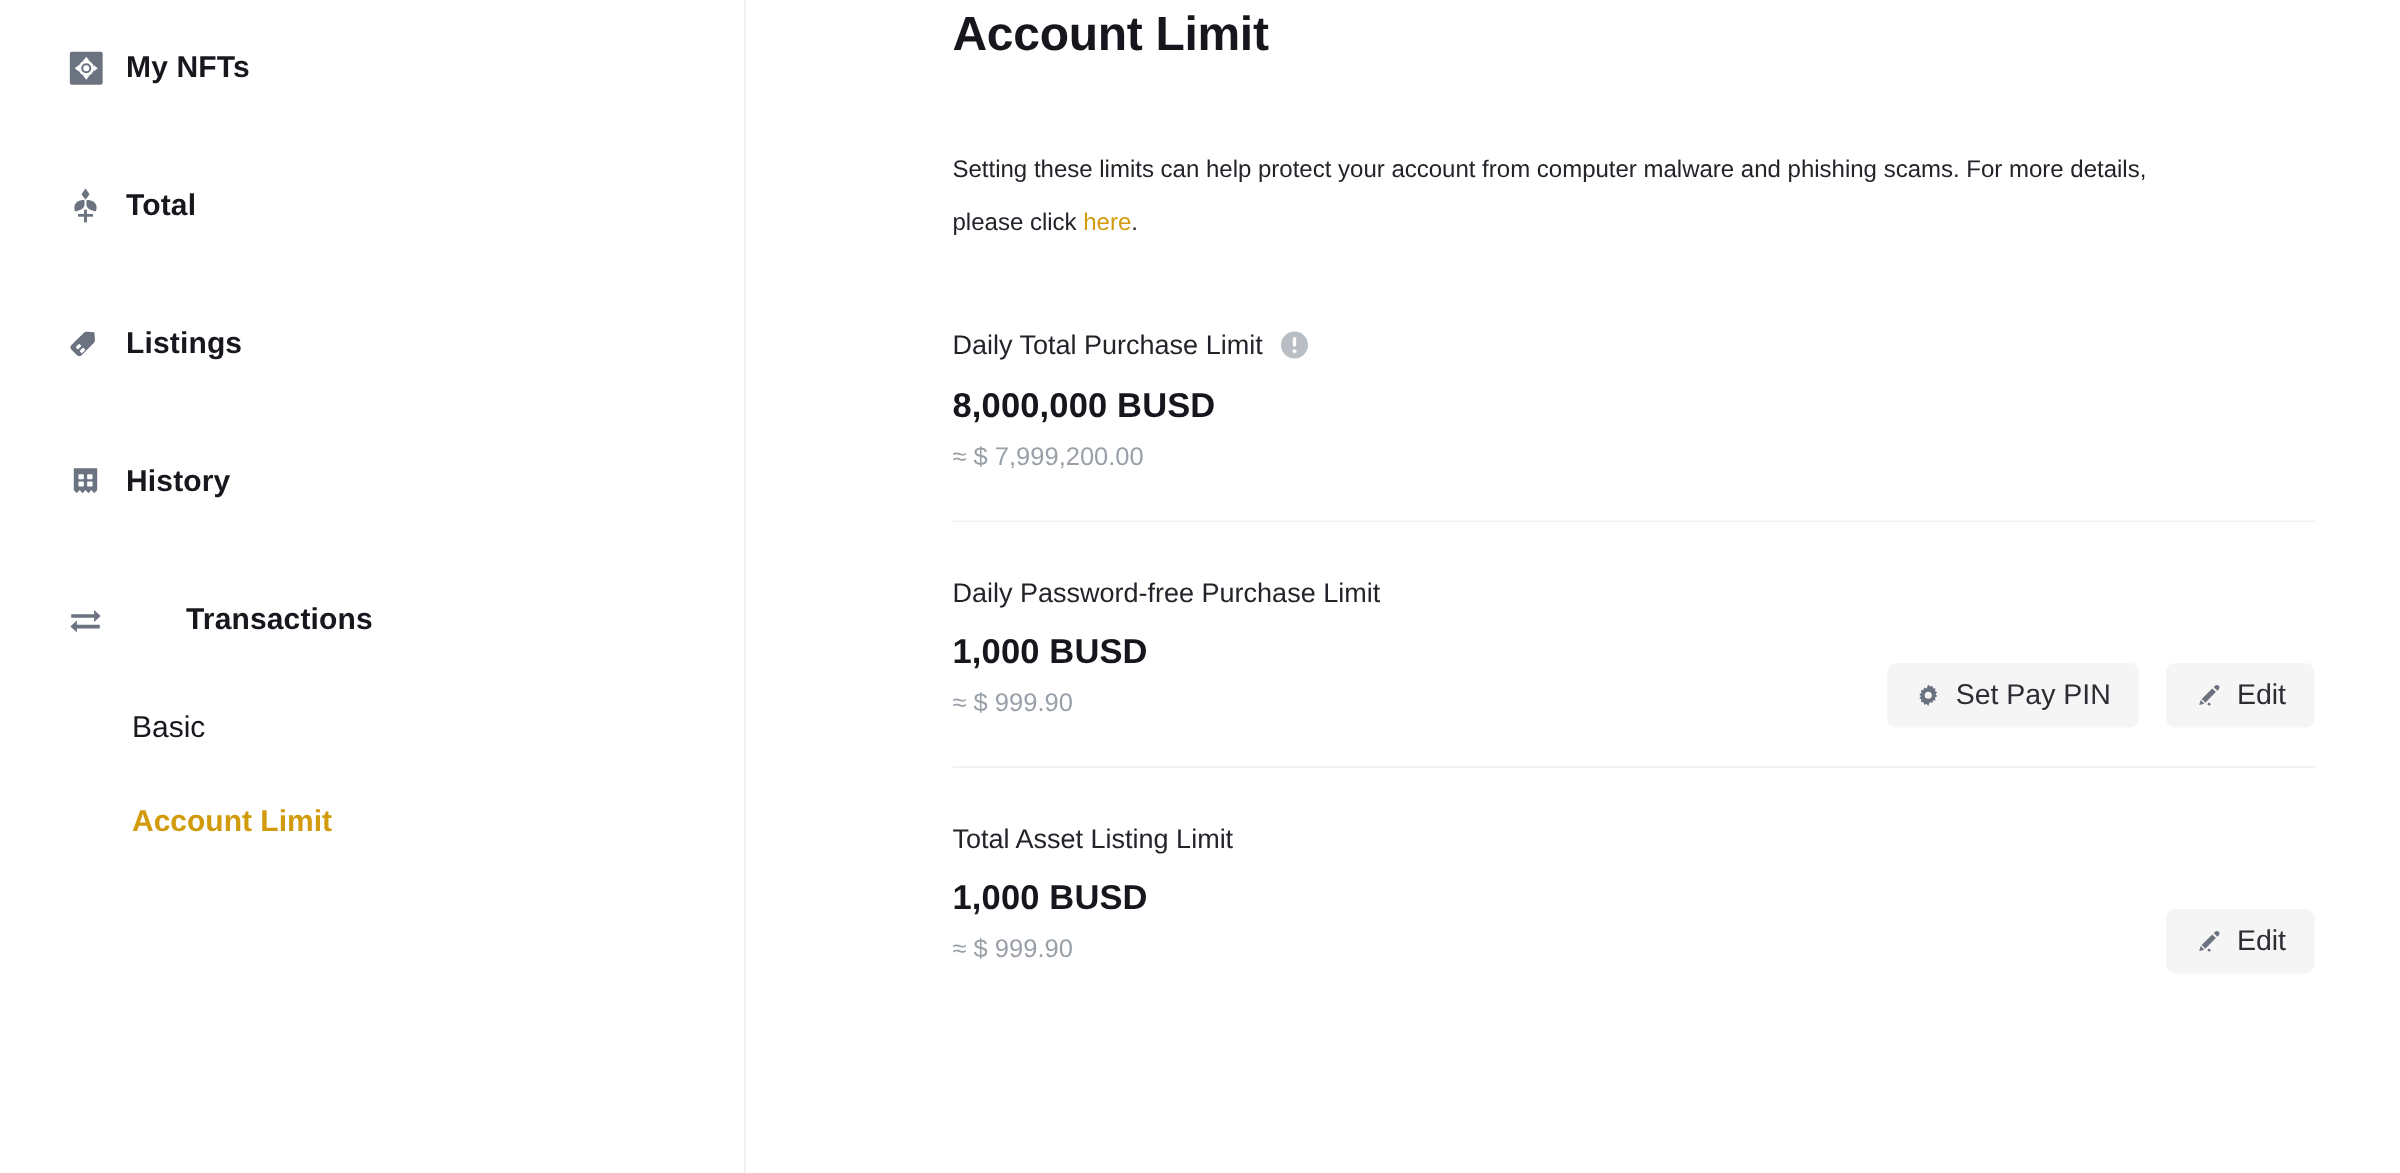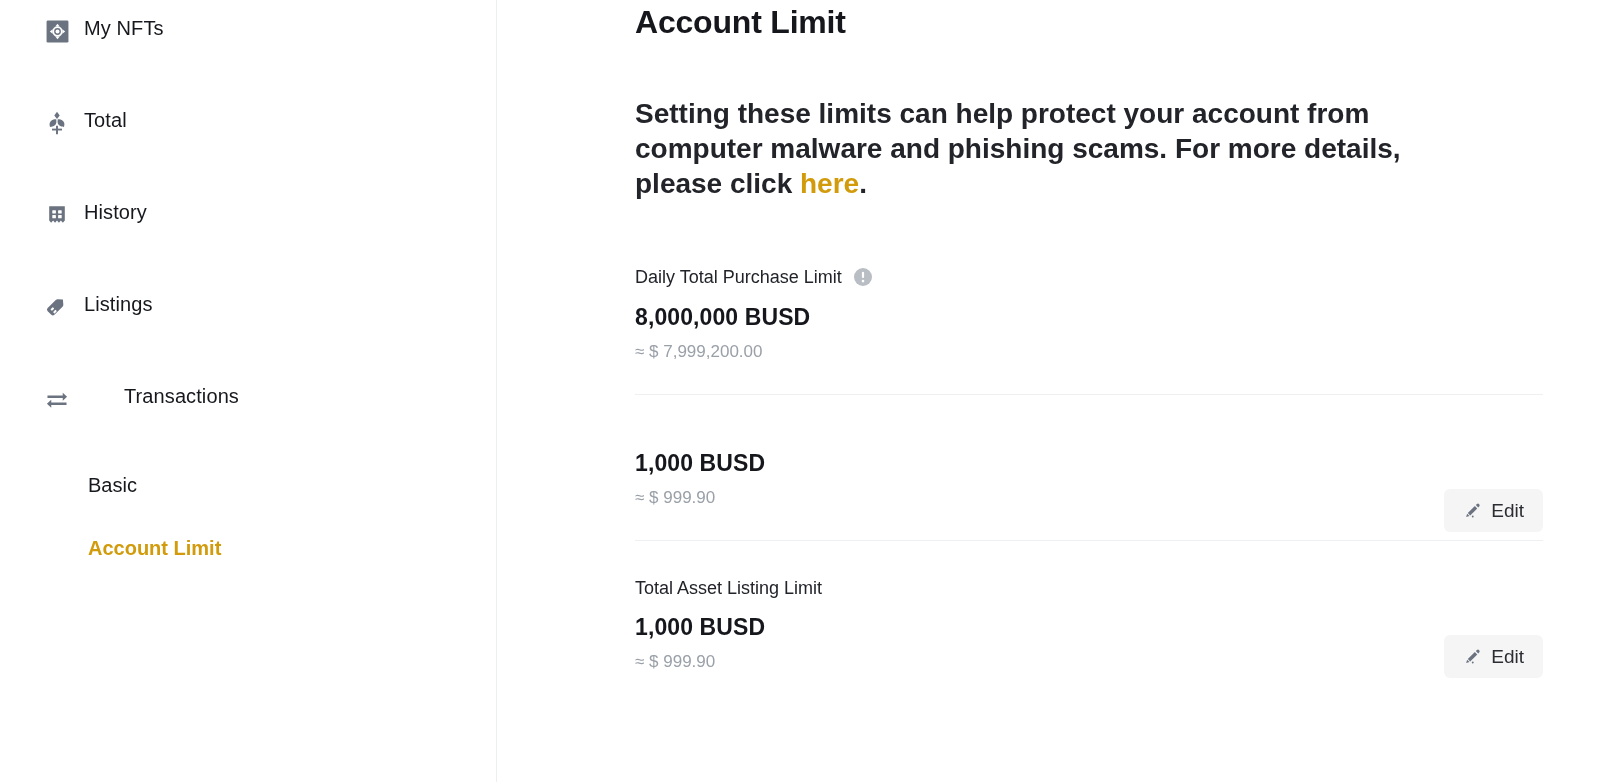--- a/index.html
+++ b/index.html
@@ -23,24 +23,26 @@
     position: relative;
     width: 497px;
     flex: 0 0 497px;
     height: 782px;
     border-right: 1px solid #eceef0;
     background: #fff;
     padding-top: 18px;
   }
   .nav-item {
     display: flex;
+    align-items: center;
     height: 54px;
     padding: 0 24px 0 44px;
     position: relative;
     cursor: pointer;
+    font-weight: bold;
   }
   .nav-item .ico {
     width: 26px; height: 26px;
     flex: 0 0 26px;
     display: flex; align-items: center; justify-content: center;
     margin-right: 14px;
   }
   .nav-item .ico svg { display: block; }
   .nav-label {
     font-size: 20px;
@@ -100,25 +102,24 @@
     font-size: 32px;
     font-weight: bold;
     color: #15171c;
     letter-spacing: -0.2px;
     margin: 0;
     padding-top: 2px;
     line-height: 40px;
   }
   .intro {
     margin-top: 54px;
-    font-size: 28px;
+    font-size: 16px;
     line-height: 35px;
     color: #22242a;
     max-width: 845px;
-    font-weight: bold;
   }
   .intro a {
     color: #d19b0b;
     text-decoration: none;
   }
 
   .limit-block { position: relative; }
   .limit-row {
     position: relative;
     padding-top: 38px;
@@ -213,44 +214,44 @@
           <path d="M12 1.6 L14.5 5 L12 8.4 L9.5 5 Z"></path>
           <path d="M11.3 8.6 C11.3 8.6 7.6 8.4 6 10.6 C4.4 12.8 5.6 15.6 5.6 15.6 C5.6 15.6 9.3 15.3 10.9 13.1 C11.7 12 11.4 9.6 11.3 8.6 Z"></path>
           <path d="M12.7 8.6 C12.7 8.6 16.4 8.4 18 10.6 C19.6 12.8 18.4 15.6 18.4 15.6 C18.4 15.6 14.7 15.3 13.1 13.1 C12.3 12 12.6 9.6 12.7 8.6 Z"></path>
           <path d="M11.1 14.6 h1.8 v7.8 h-1.8 z"></path>
           <path d="M7.4 17.2 h9.2 v1.7 h-9.2 z"></path>
         </svg>
       </span>
       <span class="nav-label">Total</span>
     </div>
 
+    <div class="nav-item" id="nav-listings">
+      <span class="ico">
+        <svg width="26" height="26" viewBox="0 0 24 24">
+          <g transform="rotate(-45 12 12)">
+            <path d="M3.2 8.6 a2 2 0 0 1 2-2 h10.6 a2.6 2.6 0 0 1 2 0.95 l2.9 3.45 -2.9 3.45 a2.6 2.6 0 0 1 -2 0.95 H5.2 a2 2 0 0 1 -2 -2 Z" fill="#6b7280"></path>
+            <rect x="6.1" y="9.3" width="3.1" height="2.0" rx="0.5" fill="#ffffff"></rect>
+            <rect x="6.1" y="12.7" width="3.1" height="2.0" rx="0.5" fill="#ffffff"></rect>
+          </g>
+        </svg>
+      </span>
+      <span class="nav-label">Listings</span>
+    </div>
+
     <div class="nav-item" id="nav-history">
       <span class="ico">
         <svg width="24" height="24" viewBox="0 0 24 24">
           <path d="M4.2 3.2 h15.6 v14.4 l-1.95 2.2 -1.95 -2.2 -1.95 2.2 -1.95 -2.2 -1.95 2.2 -1.95 -2.2 -1.95 2.2 L4.2 17.6 Z" fill="#6b7280"></path>
           <rect x="7.3" y="7.2" width="3.6" height="3.3" rx="0.5" fill="#ffffff"></rect>
           <rect x="13.1" y="7.2" width="3.6" height="3.3" rx="0.5" fill="#ffffff"></rect>
           <rect x="7.3" y="12.0" width="3.6" height="3.3" rx="0.5" fill="#ffffff"></rect>
           <rect x="13.1" y="12.0" width="3.6" height="3.3" rx="0.5" fill="#ffffff"></rect>
         </svg>
       </span>
       <span class="nav-label">History</span>
-    </div>
-
-    <div class="nav-item" id="nav-listings">
-      <span class="ico">
-        <svg width="26" height="26" viewBox="0 0 24 24">
-          <g transform="rotate(-45 12 12)">
-            <path d="M3.2 8.6 a2 2 0 0 1 2-2 h10.6 a2.6 2.6 0 0 1 2 0.95 l2.9 3.45 -2.9 3.45 a2.6 2.6 0 0 1 -2 0.95 H5.2 a2 2 0 0 1 -2 -2 Z" fill="#6b7280"></path>
-            <rect x="6.1" y="9.3" width="3.1" height="2.0" rx="0.5" fill="#ffffff"></rect>
-            <rect x="6.1" y="12.7" width="3.1" height="2.0" rx="0.5" fill="#ffffff"></rect>
-          </g>
-        </svg>
-      </span>
-      <span class="nav-label">Listings</span>
     </div>
 
     <div class="nav-item" id="nav-transactions">
       <span class="ico">
         <svg width="27" height="27" viewBox="0 0 24 24" fill="#6b7280">
           <path d="M3.2 8.3 h14.1 v-2.6 l4.0 3.7 -4.0 3.7 v-2.6 H3.2 Z"></path>
           <path d="M20.8 17.0 H6.7 v2.6 l-4.0 -3.7 4.0 -3.7 v2.6 h14.1 Z"></path>
         </svg>
       </span>
       <span class="nav-label">Transactions</span>
@@ -287,24 +288,36 @@
             </svg>
           </span>
         </div>
         <div class="limit-amount">8,000,000 BUSD</div>
         <div class="limit-approx">≈ $ 7,999,200.00</div>
       </div>
 
       <div class="divider"></div>
 
       <div class="limit-row">
+        <div class="limit-label">
+          <span>Daily Password-free Purchase Limit</span>
+        </div>
         <div class="limit-amount">1,000 BUSD</div>
         <div class="limit-approx">≈ $ 999.90</div>
 
         <div class="row-actions">
+          <button class="btn">
+            <span class="bico">
+              <svg width="17" height="17" viewBox="0 0 24 24" fill="#6b7280">
+                <path d="M12 1.9 l1.55 1.85 2.3 -0.78 0.62 2.33 2.4 0.27 -0.54 2.37 2.07 1.25 -1.5 1.89 1.5 1.89 -2.07 1.25 0.54 2.37 -2.4 0.27 -0.62 2.33 -2.3 -0.78 L12 22.1 l-1.55 -1.85 -2.3 0.78 -0.62 -2.33 -2.4 -0.27 0.54 -2.37 -2.07 -1.25 1.5 -1.89 -1.5 -1.89 2.07 -1.25 -0.54 -2.37 2.4 -0.27 0.62 -2.33 2.3 0.78 Z"></path>
+                <circle cx="12" cy="12" r="3.3" fill="#f5f5f5"></circle>
+              </svg>
+            </span>
+            <span>Set Pay PIN</span>
+          </button>
 
           <button class="btn">
             <span class="bico">
               <svg width="18" height="18" viewBox="0 0 24 24" fill="#6b7280">
                 <path d="M18.6 2.6 a2.3 2.3 0 0 1 3.2 3.2 l-1.5 1.5 -3.2 -3.2 Z"></path>
                 <path d="M15.8 5.3 l3.2 3.2 -9.4 9.4 -3.2 -3.2 Z"></path>
                 <path d="M5.5 15.6 l3.2 3.2 -4.5 1.3 Z"></path>
                 <circle cx="13.0" cy="19.3" r="1.25"></circle>
               </svg>
             </span>

